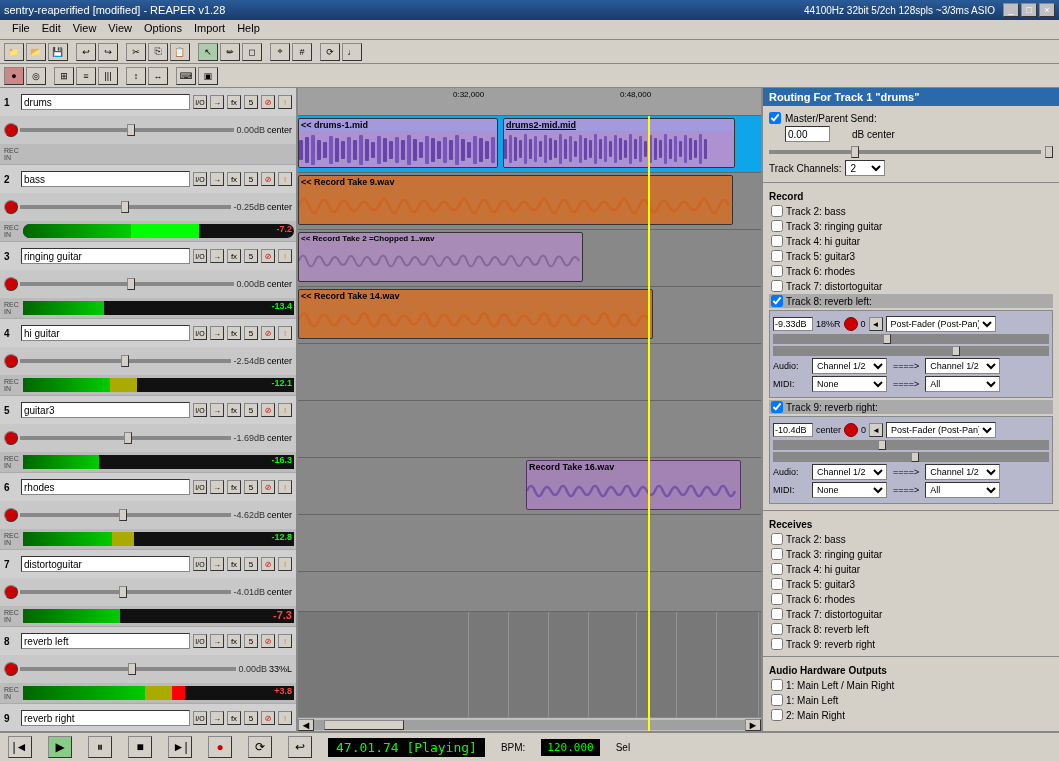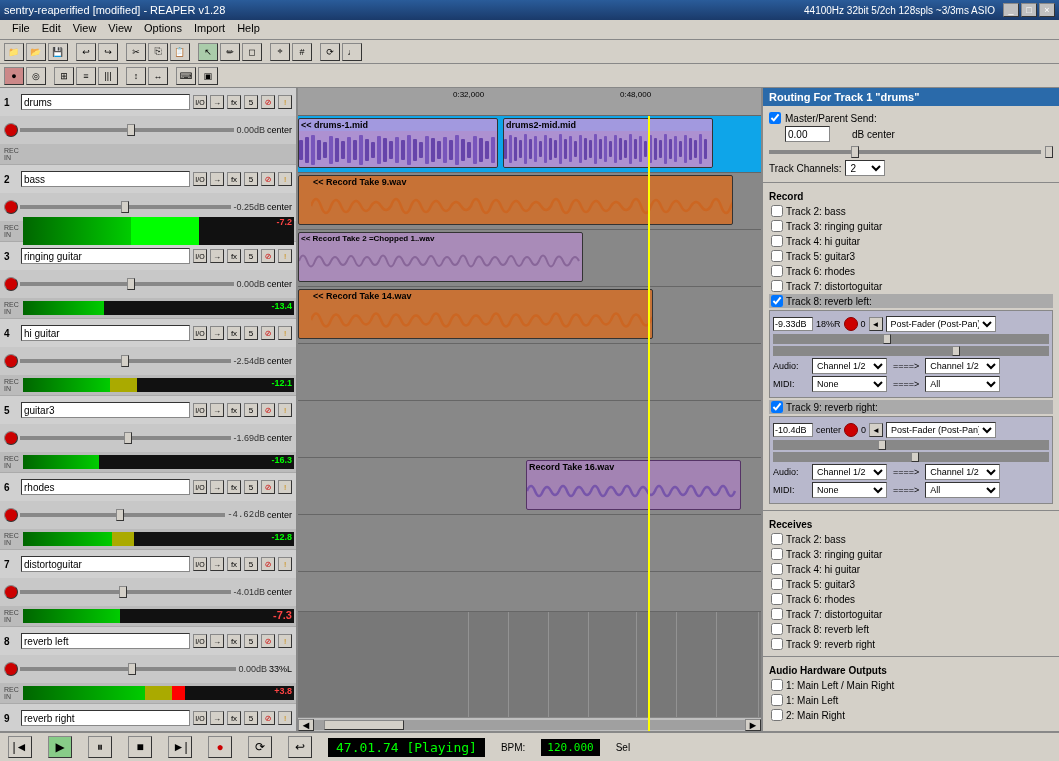--- a/index.html
+++ b/index.html
@@ -40,21 +40,21 @@
     #timeline { height: 28px; background: #a0a0a0; border-bottom: 1px solid #666; display: flex; align-items: flex-end; padding-bottom: 16px; position: relative; overflow: hidden; }
     .time-marker { position: absolute; bottom: 0; font-size: 9px; color: #000; }
     #arrange-content { position: relative; overflow: hidden; height: calc(100% - 28px); background: #787878; }
     
     
     .track-lane { height: 57px; border-bottom: 1px solid #666; position: relative; background: #888; }
     
     
     .clip { position: absolute; top: 2px; height: 50px; border: 1px solid #333; border-radius: 2px; overflow: hidden; cursor: pointer; }
     .clip-drums { background: rgba(200, 150, 220, 0.8); }
-    .clip-bass { background: rgba(220, 120, 50, 0.9); padding-left: 12px; }
+    .clip-bass { background: rgba(220, 120, 50, 0.9); }
     .clip-guitar { background: rgba(180, 140, 200, 0.8); }
     .clip-label { font-size: 9px; padding: 1px 2px; color: #000; font-weight: bold; white-space: nowrap; overflow: hidden; }
     
     
     .waveform { width: 100%; height: 35px; position: relative; overflow: hidden; }
     
     
     #routing-panel { width: 298px; min-width: 298px; background: #d4d0c8; border-left: 2px solid #888; font-size: 10px; overflow-y: auto; height: 100%; }
     .routing-title { background: #2a6aaa; color: #fff; padding: 3px 6px; font-weight: bold; font-size: 11px; }
     .routing-section { padding: 4px 6px; }
@@ -191,21 +191,21 @@
         <div style="flex:1;display:flex;align-items:center;gap:2px;">
           <div style="flex:1;height:4px;background:#888;position:relative;cursor:pointer;">
             <div style="width:8px;height:12px;background:#d4d0c8;border:1px outset #888;position:absolute;top:-4px;left:48%;"></div>
           </div>
           <span style="font-size:9px;color:#333;">-0.25dB</span>
         </div>
         <span style="font-size:9px;">center</span>
       </div>
       <div class="track-meter-row">
         <div style="font-size:7px;color:#444;padding:0 2px;">REC<br>IN</div>
-        <div style="flex:1;height:28px;background:#111;display:flex;overflow:hidden;position:relative;">
+        <div style="flex:1;height:14px;background:#111;display:flex;overflow:hidden;position:relative;border-radius:7px;">
           <div style="width:40%;height:100%;background:linear-gradient(to right,#006600,#00cc00);"></div>
           <div style="width:25%;height:100%;background:#00ff00;"></div>
           <span style="position:absolute;right:2px;color:#ff4444;font-size:9px;font-weight:bold;">-7.2</span>
         </div>
       </div>
     </div>
 
     <div class="track-row">
       <div class="track-header">
         <span class="track-num">3</span>
@@ -303,21 +303,21 @@
         <input class="track-name-input" value="rhodes" style="">
         <div class="track-btn" style="font-size:7px;">I/O</div>
         <div class="track-btn">→</div>
         <div class="track-btn" style="font-size:8px;">fx</div>
         <div class="track-btn">5</div>
         <div class="track-btn" style="color:#cc0000;">⊘</div>
         <div class="track-btn" style="color:#cc8800;">!</div>
       </div>
       <div class="track-sub">
         <div class="rec-btn"></div>
-        <div style="flex:1;display:flex;align-items:center;gap:2px;font-family:Liberation Mono, monospace;">
+        <div style="flex:1;display:flex;align-items:center;gap:2px;">
           <div style="flex:1;height:4px;background:#888;position:relative;cursor:pointer;">
             <div style="width:8px;height:12px;background:#d4d0c8;border:1px outset #888;position:absolute;top:-4px;left:47%;"></div>
           </div>
           <span style="font-size:9px;color:#333;">-4.62dB</span>
         </div>
         <span style="font-size:9px;">center</span>
       </div>
       <div class="track-meter-row">
         <div style="font-size:7px;color:#444;padding:0 2px;">REC<br>IN</div>
         <div style="flex:1;height:14px;background:#111;display:flex;overflow:hidden;position:relative;">
@@ -469,21 +469,21 @@
               <rect x="156" y="3" width="4" height="30" fill="#7755bb" rx="1"></rect>
               <rect x="162" y="7" width="4" height="22" fill="#6644aa" rx="1"></rect>
               <rect x="168" y="10" width="4" height="16" fill="#6644aa" rx="1"></rect>
               <rect x="174" y="4" width="4" height="28" fill="#7755bb" rx="1"></rect>
               <rect x="180" y="6" width="4" height="24" fill="#6644aa" rx="1"></rect>
               <rect x="186" y="9" width="4" height="18" fill="#6644aa" rx="1"></rect>
               <rect x="192" y="5" width="4" height="26" fill="#7755bb" rx="1"></rect>
             </svg>
           </div>
         </div>
-        <div class="clip clip-drums" style="left:205px;width:210px;">
+        <div class="clip clip-drums" style="left:205px;width:232px;text-decoration:underline;">
           <div class="clip-label">drums2-mid.mid</div>
           <div style="background:rgba(180,140,200,0.6);height:38px;overflow:hidden;">
             <svg width="206" height="36" style="display:block;">
               <rect x="0" y="8" width="3" height="20" fill="#6644aa" rx="1"></rect>
               <rect x="5" y="4" width="3" height="28" fill="#7755bb" rx="1"></rect>
               <rect x="10" y="6" width="3" height="24" fill="#6644aa" rx="1"></rect>
               <rect x="15" y="9" width="3" height="18" fill="#6644aa" rx="1"></rect>
               <rect x="20" y="3" width="3" height="30" fill="#7755bb" rx="1"></rect>
               <rect x="25" y="8" width="3" height="20" fill="#6644aa" rx="1"></rect>
               <rect x="30" y="5" width="3" height="26" fill="#7755bb" rx="1"></rect>

